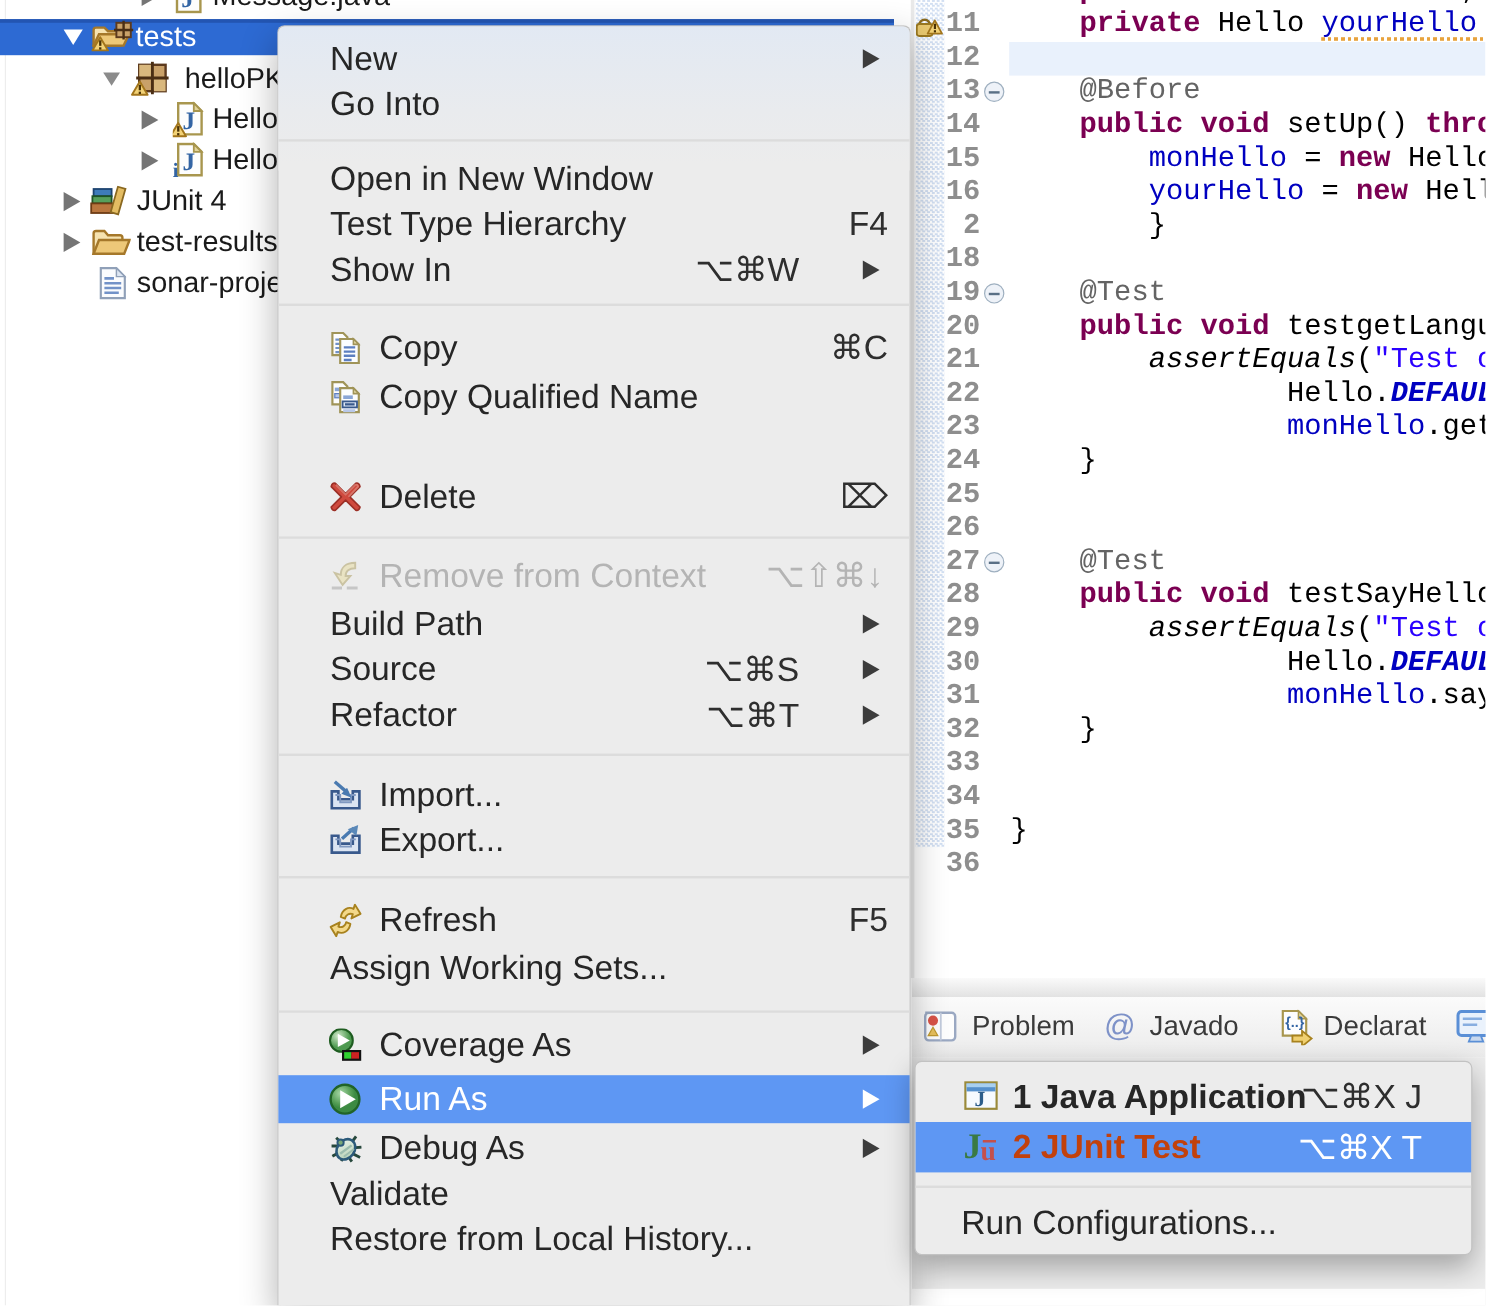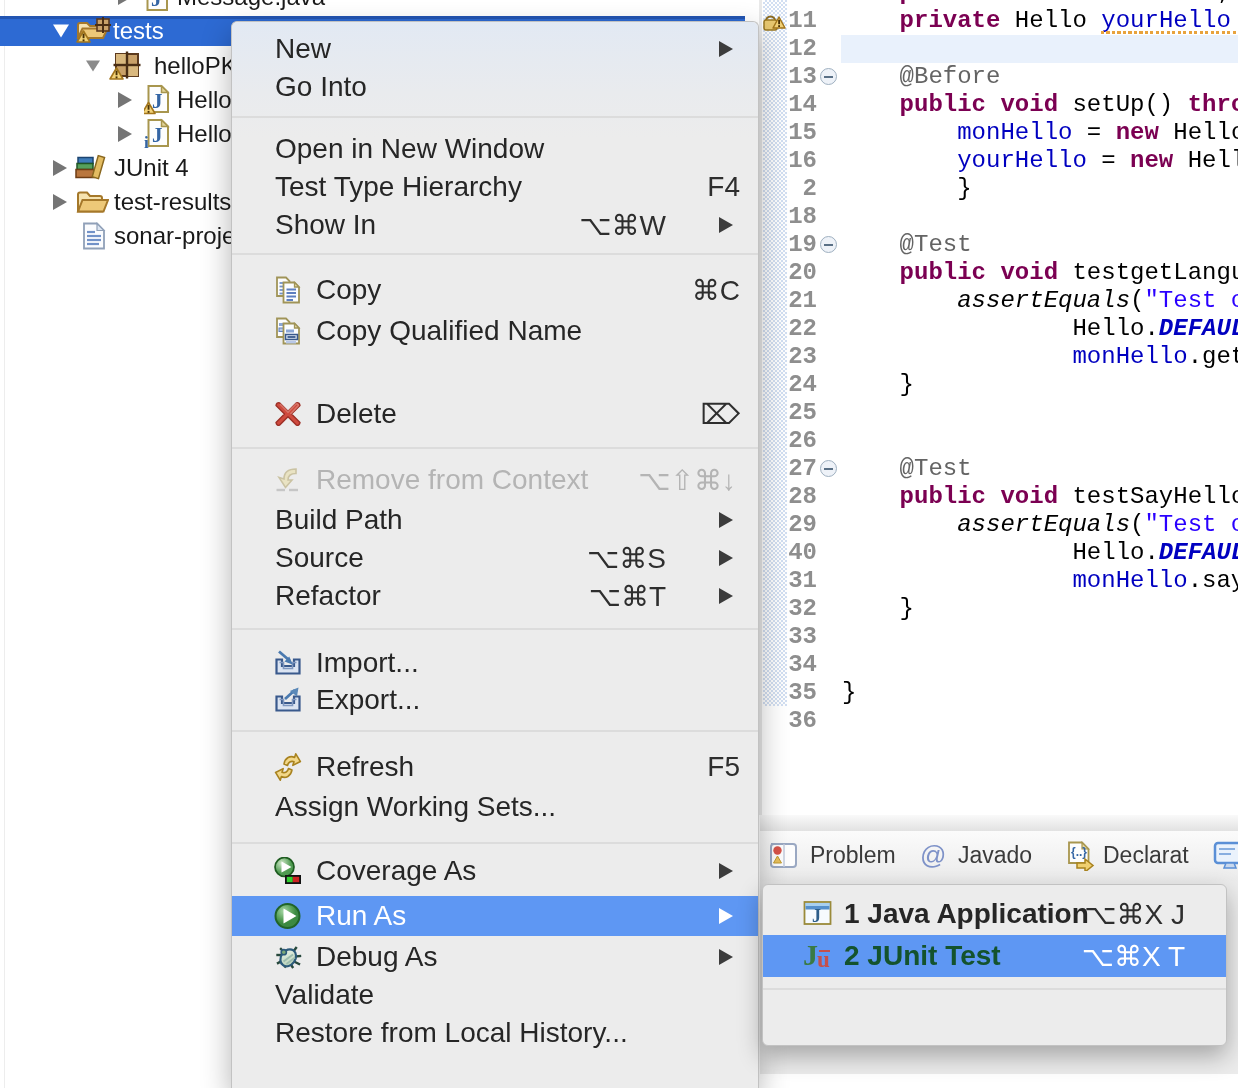--- a/index.html
+++ b/index.html
@@ -207,21 +207,21 @@
     <div class="ln" style="top:259px;line-height:28px">20</div>
     <div class="ln" style="top:287px;line-height:28px">21</div>
     <div class="ln" style="top:315px;line-height:28px">22</div>
     <div class="ln" style="top:343px;line-height:28px">23</div>
     <div class="ln" style="top:371px;line-height:28px">24</div>
     <div class="ln" style="top:399px;line-height:28px">25</div>
     <div class="ln" style="top:427px;line-height:28px">26</div>
     <div class="ln" style="top:455px;line-height:28px">27</div>
     <div class="ln" style="top:483px;line-height:28px">28</div>
     <div class="ln" style="top:511px;line-height:28px">29</div>
-    <div class="ln" style="top:539px;line-height:28px">40</div>
+    <div class="ln" style="top:539px;line-height:28px">30</div>
     <div class="ln" style="top:567px;line-height:28px">31</div>
     <div class="ln" style="top:595px;line-height:28px">32</div>
     <div class="ln" style="top:623px;line-height:28px">33</div>
     <div class="ln" style="top:651px;line-height:28px">34</div>
     <div class="ln" style="top:679px;line-height:28px">35</div>
     <div class="ln" style="top:707px;line-height:28px">36</div>
     </div>
   <div class="fold" style="top:68px"></div>
   <div class="fold" style="top:236px"></div>
   <div class="fold" style="top:460px"></div>
@@ -493,17 +493,20 @@
 </svg>
       <span class="lbl">1 Java Application</span>
       <span class="key">⌥⌘X J</span>
     </div>
   <div class="sr ic" style="top:50px">
       <svg class="micon" width="32" height="28" viewBox="0 0 32 28">
 <text x="0" y="23" font-family="Liberation Serif,serif" font-size="30" font-weight="bold" fill="#3a7a44">J</text>
 <text x="14" y="25" font-family="Liberation Serif,serif" font-size="23" font-weight="bold" fill="#c4504c">u</text>
 <line x1="16" y1="9" x2="27" y2="9" stroke="#c4504c" stroke-width="2"></line>
 </svg>
-      <span class="lbl" style="color:#14532d">2 JUnit Test</span>
+      <span class="lbl" style="color:#c2410c">2 JUnit Test</span>
       <span class="key" style="color:#fff">⌥⌘X T</span>
     </div>
   <div class="msep" style="top:103px"></div>
+  <div class="sr" style="top:113px">
+      <span class="lbl">Run Configurations...</span>
+    </div>
 </div>
 
 </body></html>

